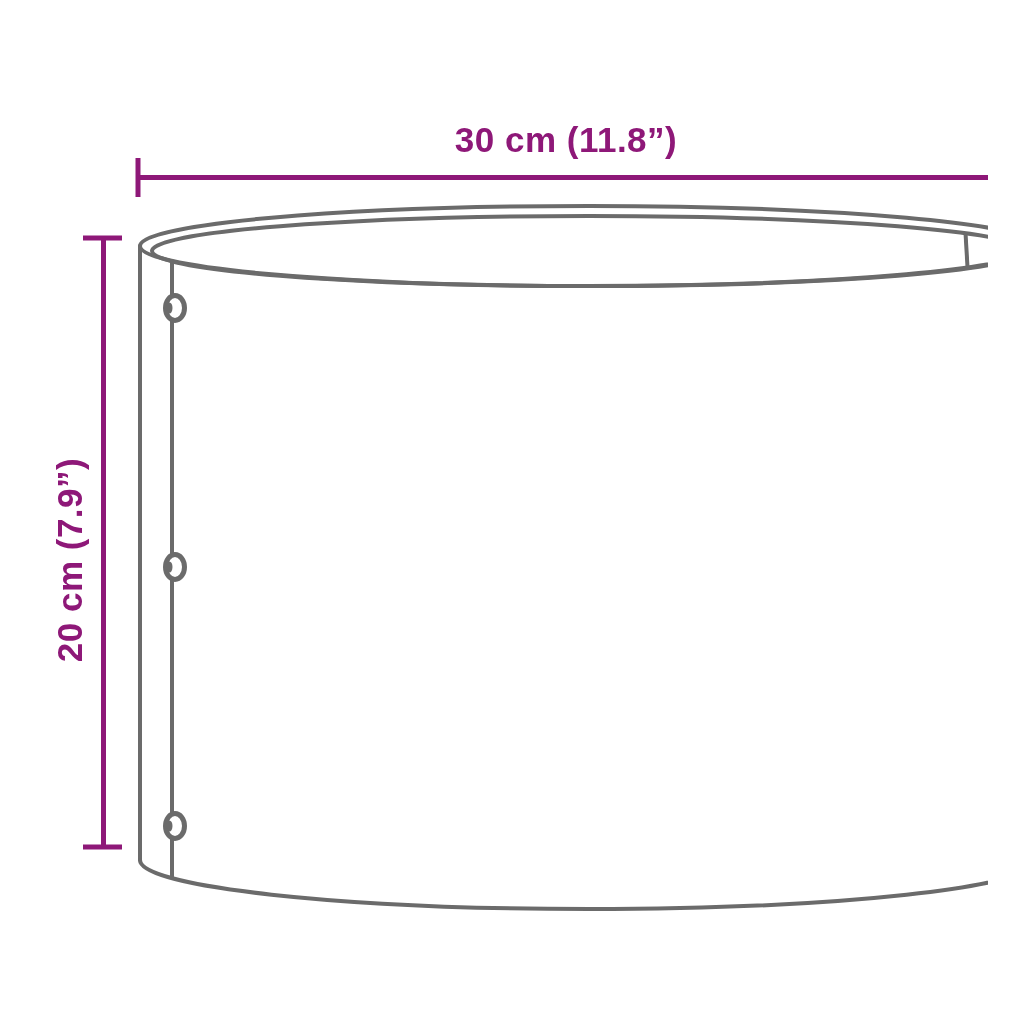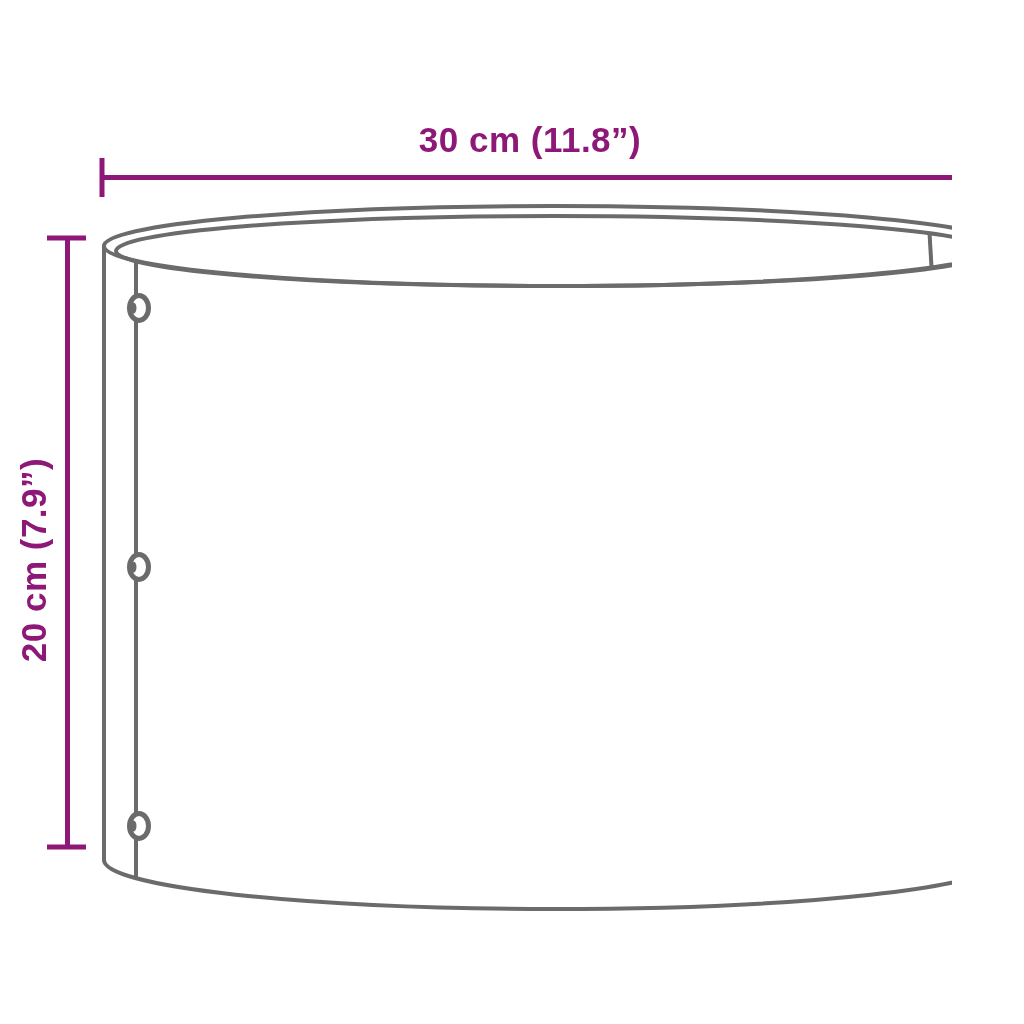--- a/index.html
+++ b/index.html
@@ -7,20 +7,21 @@
     padding: 0;
     background: #ffffff;
   }
   .canvas {
     position: relative;
     width: 952px;
     height: 1024px;
     background: #ffffff;
     overflow: hidden;
     font-family: "Liberation Sans", sans-serif;
+    padding-left: 36px;
   }
   svg { display: block; }
 
   
   .dim-stroke {
     stroke: #8e1878;
     stroke-width: 5;
     fill: none;
   }
   

